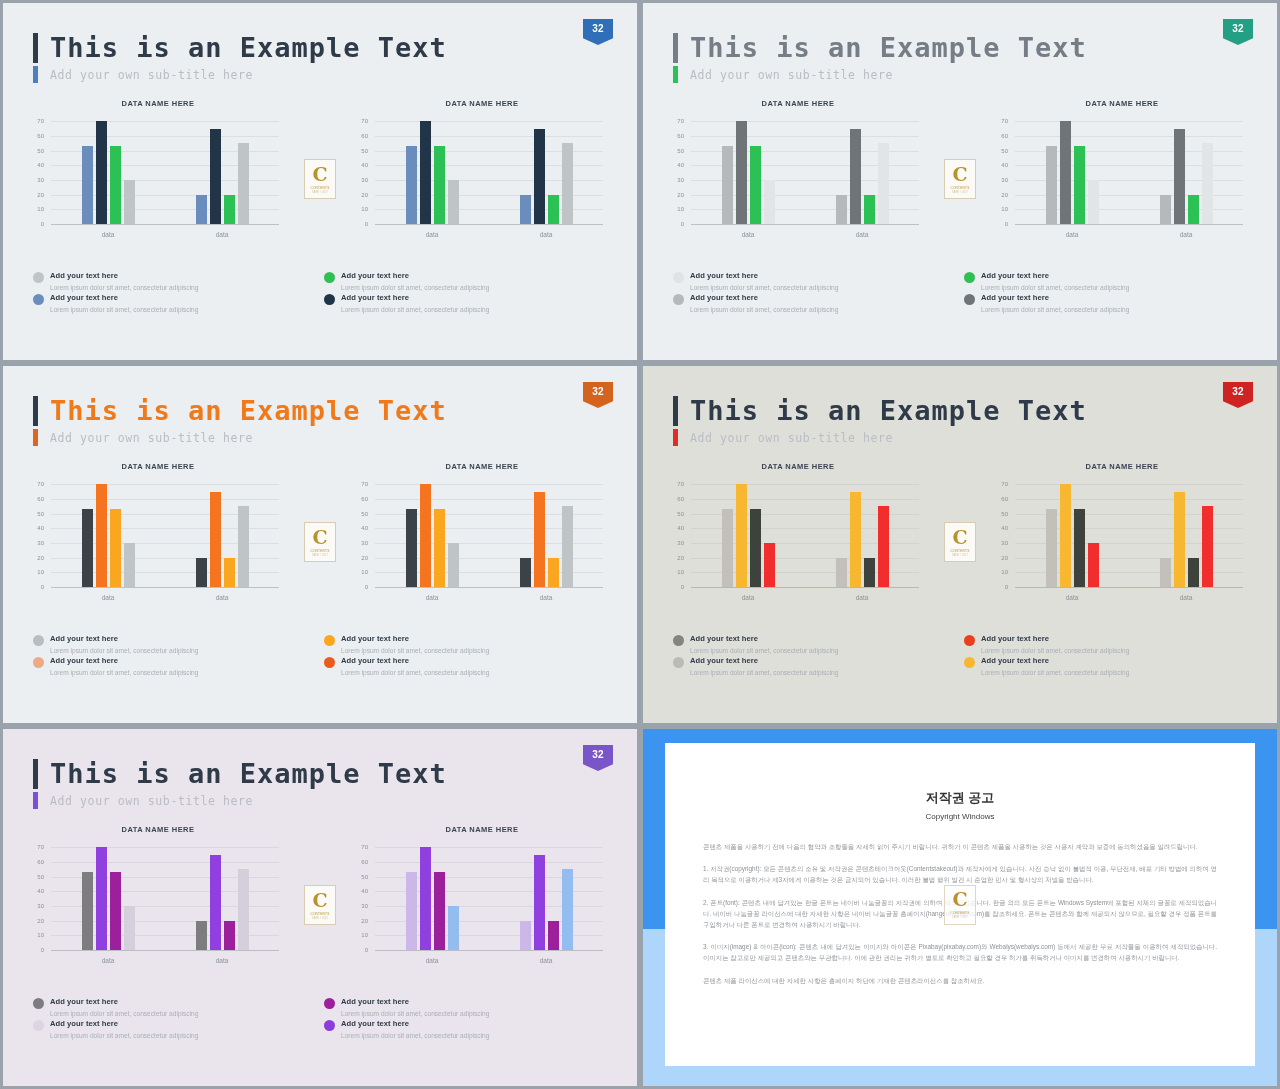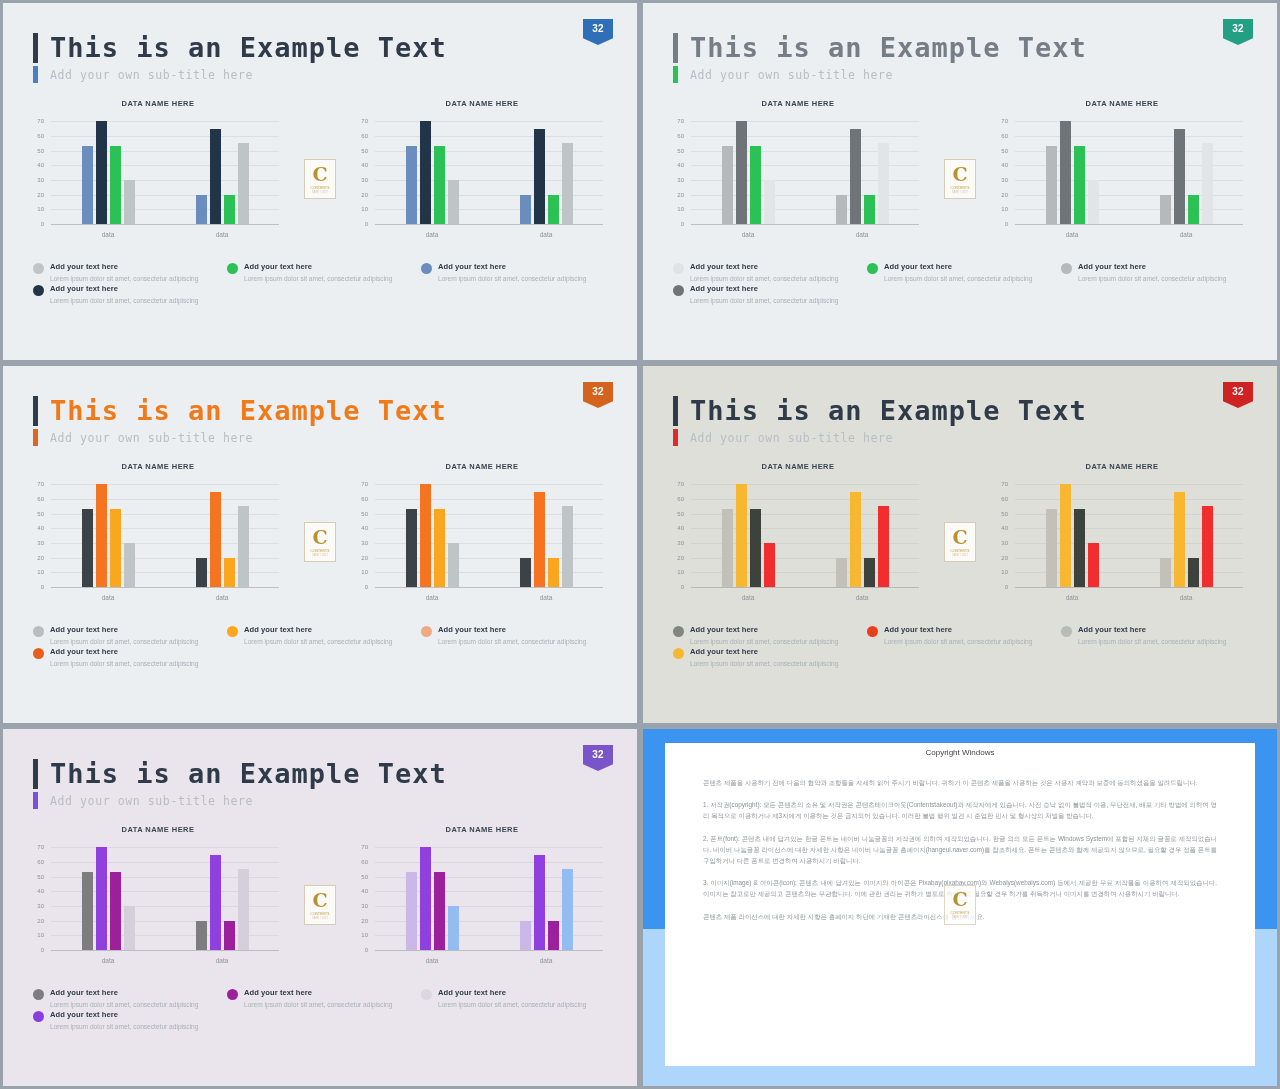--- a/index.html
+++ b/index.html
@@ -169,23 +169,23 @@
   .logo-sub1 {
     font-size: 3.2px; color: #b9922f; letter-spacing: .2px; margin-top: 2px;
   }
   .logo-sub2 {
     font-size: 2.6px; color: #cbbd9a; letter-spacing: .2px; margin-top: 1px;
   }
 
   
   .legend {
     position: absolute;
-    left: 22px; right: 16px; top: 251px;
+    left: 22px; right: 16px; top: 260px;
     display: grid;
-    grid-template-columns: repeat(3, 1fr);
+    grid-template-columns: repeat(2, 1fr);
     gap: 0 2px;
   }
   .leg-item { display: flex; align-items: flex-start; }
   .leg-dot {
     width: 11px; height: 11px; border-radius: 50%;
     flex: none; margin-right: 6px; margin-top: 1px;
   }
   .leg-body { flex: 1 1 auto; min-width: 0; }
   .leg-title {
     font-size: 7.6px; font-weight: bold; color: #2f3b49;
@@ -918,20 +918,21 @@
               <div class="leg-title">Add your text here</div>
               <div class="leg-desc">Lorem ipsum dolor sit amet, consectetur adipiscing</div>
             </div>
           </div>
         </div>
       </div>
     </div>
     <div class="slide cp-slide">
       <div class="cp-bottom"></div>
       <div class="cp-card">
+        <div class="cp-title">저작권 공고</div>
         <div class="cp-subtitle">Copyright Windows</div>
         <div class="cp-body">
           <div class="cp-p">콘텐츠 제품을 사용하기 전에 다음의 협약과 조항들을 자세히 읽어 주시기 바랍니다. 귀하가 이 콘텐츠 제품을 사용하는 것은 사용자 계약과 보증에 동의하셨음을 알려드립니다.</div>
           <div class="cp-p">1. 저작권(copyright): 모든 콘텐츠의 소유 및 저작권은 콘텐츠테이크아웃(Contentstakeout)과 제작자에게 있습니다. 사전 승낙 없이 불법적 이용, 무단전재, 배포 기타 방법에 의하여 영리 목적으로 이용하거나 제3자에게 이용하는 것은 금지되어 있습니다. 이러한 불법 행위 발견 시 준엄한 민사 및 형사상의 처벌을 받습니다.</div>
           <div class="cp-p">2. 폰트(font): 콘텐츠 내에 담겨있는 한글 폰트는 네이버 나눔글꼴의 저작권에 의하여 제작되었습니다. 한글 외의 모든 폰트는 Windows System에 포함된 자체의 글꼴로 제작되었습니다. 네이버 나눔글꼴 라이선스에 대한 자세한 사항은 네이버 나눔글꼴 홈페이지(hangeul.naver.com)를 참조하세요. 폰트는 콘텐츠와 함께 제공되지 않으므로, 필요할 경우 정품 폰트를 구입하거나 다른 폰트로 변경하여 사용하시기 바랍니다.</div>
           <div class="cp-p">3. 이미지(image) &amp; 아이콘(icon): 콘텐츠 내에 담겨있는 이미지와 아이콘은 Pixabay(pixabay.com)와 Webalys(webalys.com) 등에서 제공한 무료 저작물을 이용하여 제작되었습니다. 이미지는 참고로만 제공되고 콘텐츠와는 무관합니다. 이에 관한 권리는 귀하가 별도로 확인하고 필요할 경우 허가를 취득하거나 이미지를 변경하여 사용하시기 바랍니다.</div>
           <div class="cp-p">콘텐츠 제품 라이선스에 대한 자세한 사항은 홈페이지 하단에 기재한 콘텐츠라이선스를 참조하세요.</div>
         </div>
         <div class="cp-logo">
           <div class="logo-c">C</div>

